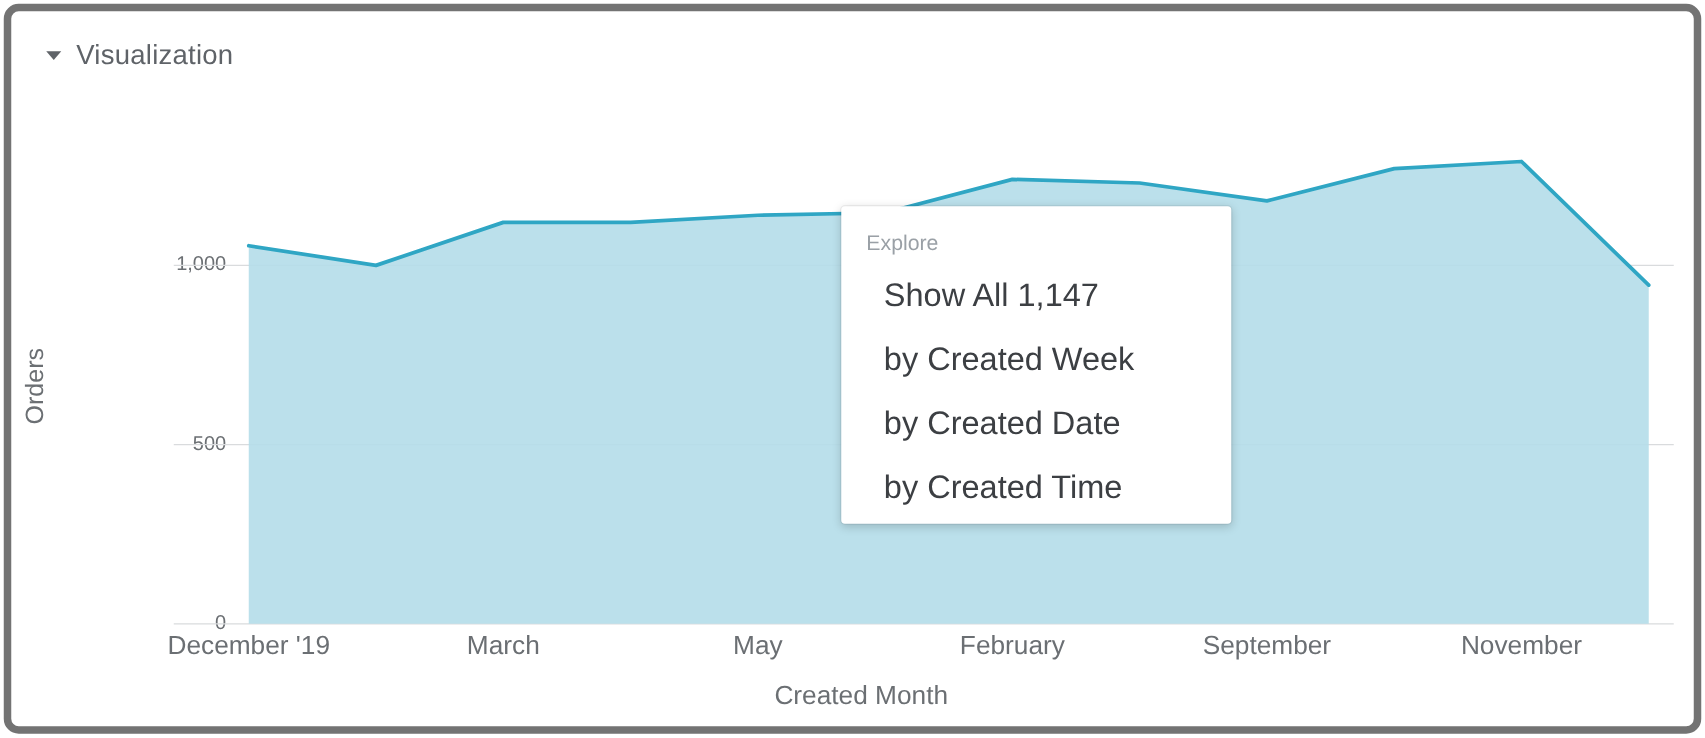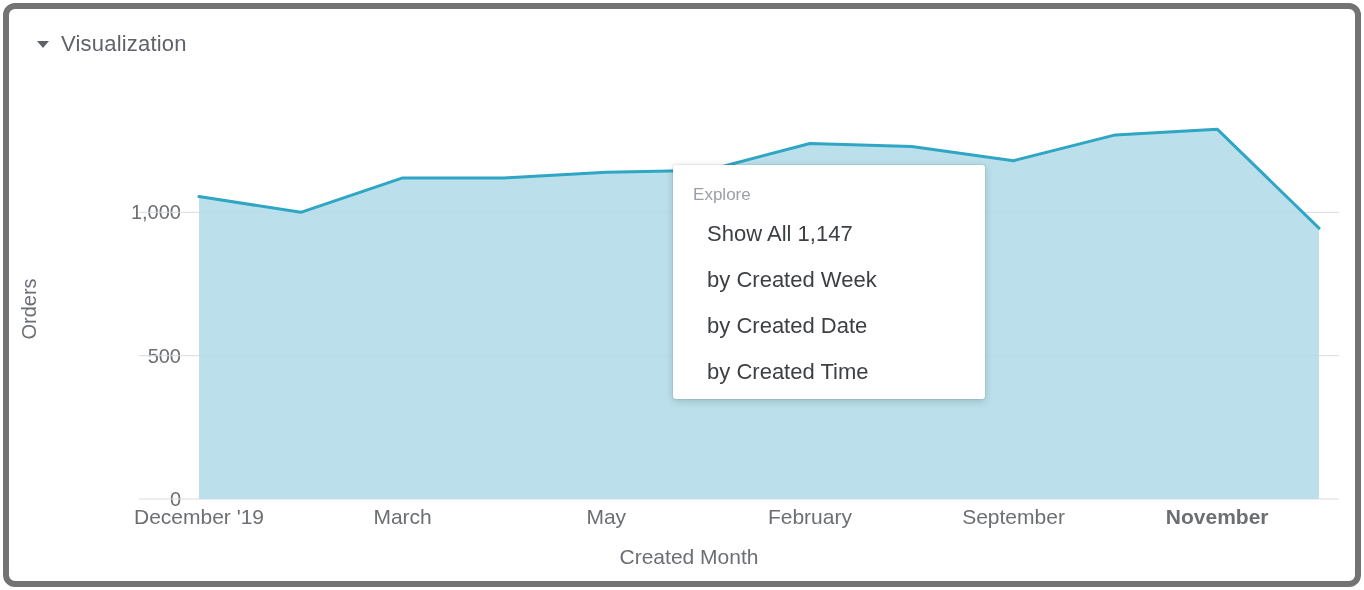--- a/index.html
+++ b/index.html
@@ -99,21 +99,21 @@
     position: absolute;
     left: 60px;
     top: 0;
     width: 90px;
     height: 430px;
   }
   .y-tick {
     position: absolute;
     right: 8px;
     transform: translateY(-50%);
-    font-size: 20px;
+    font-size: 16px;
     color: #6b6f73;
     text-align: right;
     white-space: nowrap;
   }
 
   .x-ticks {
     position: absolute;
     left: 160px;
     top: 436px;
     width: 1120px;
@@ -145,21 +145,21 @@
     border-radius: 3px;
     box-shadow: 0 2px 8px rgba(0,0,0,0.18), 0 0 0 1px rgba(0,0,0,0.05);
     padding: 14px 0 4px 0;
   }
   .popover .group-label {
     font-size: 17px;
     color: #9aa0a6;
     padding: 6px 20px 6px 20px;
   }
   .popover .item {
-    font-size: 22px;
+    font-size: 26px;
     color: #3c3f43;
     padding: 10px 20px 10px 34px;
     cursor: pointer;
   }
 </style>
 </head>
 <body>
 
 <div class="outer">
 
@@ -187,21 +187,21 @@
           <path d="M0.0 127.6 L101.8 143.3 L203.6 108.9 L305.5 108.9 L407.3 103.2 L509.1 101.2 L610.9 74.5 L712.7 77.4 L814.5 91.7 L916.4 65.9 L1018.2 60.2 L1120.0 159.1" class="series-line"></path>
         </svg>
     </div>
 
     <div class="x-ticks" id="x-ticks">
         <div class="x-tick" style="left: 0px;">December '19</div>
         <div class="x-tick" style="left: 203.636px;">March</div>
         <div class="x-tick" style="left: 407.273px;">May</div>
         <div class="x-tick" style="left: 610.909px;">February</div>
         <div class="x-tick" style="left: 814.545px;">September</div>
-        <div class="x-tick" style="left: 1018.18px; font-weight: bold;">November</div>
+        <div class="x-tick" style="left: 1018.18px;">November</div>
       </div>
 
     <div class="xlabel">Created Month</div>
   </div>
 
   <div class="popover" id="popover" style="left: 664.091px; top: 156.193px;">
     <div class="group-label">Explore</div>
     <div class="item">Show All 1,147</div>
     <div class="item">by Created Week</div>
     <div class="item">by Created Date</div>

